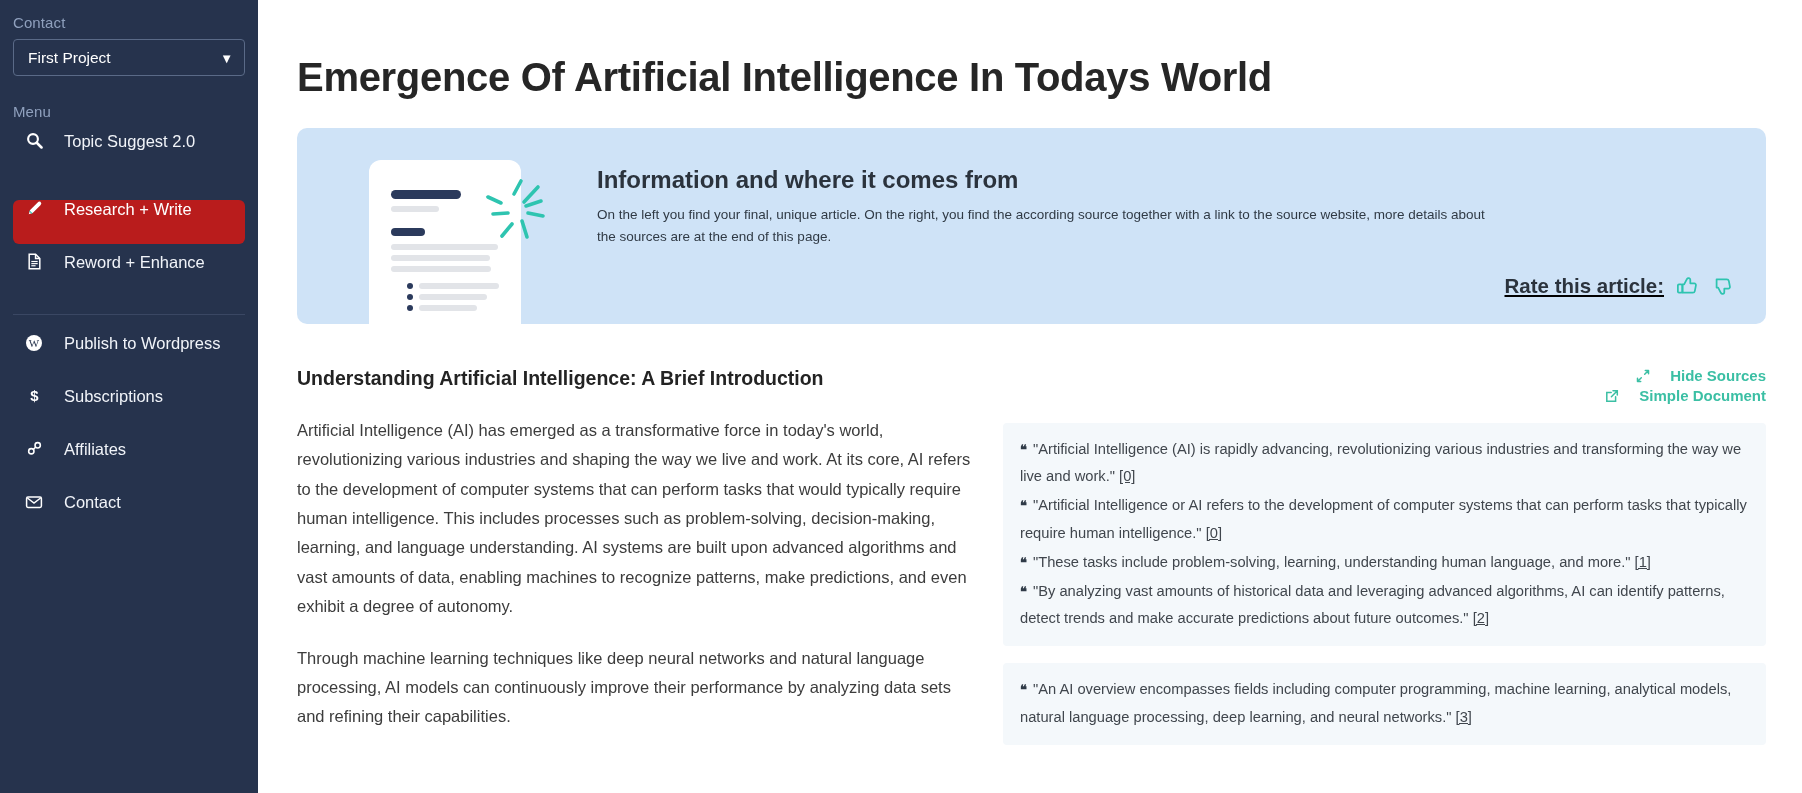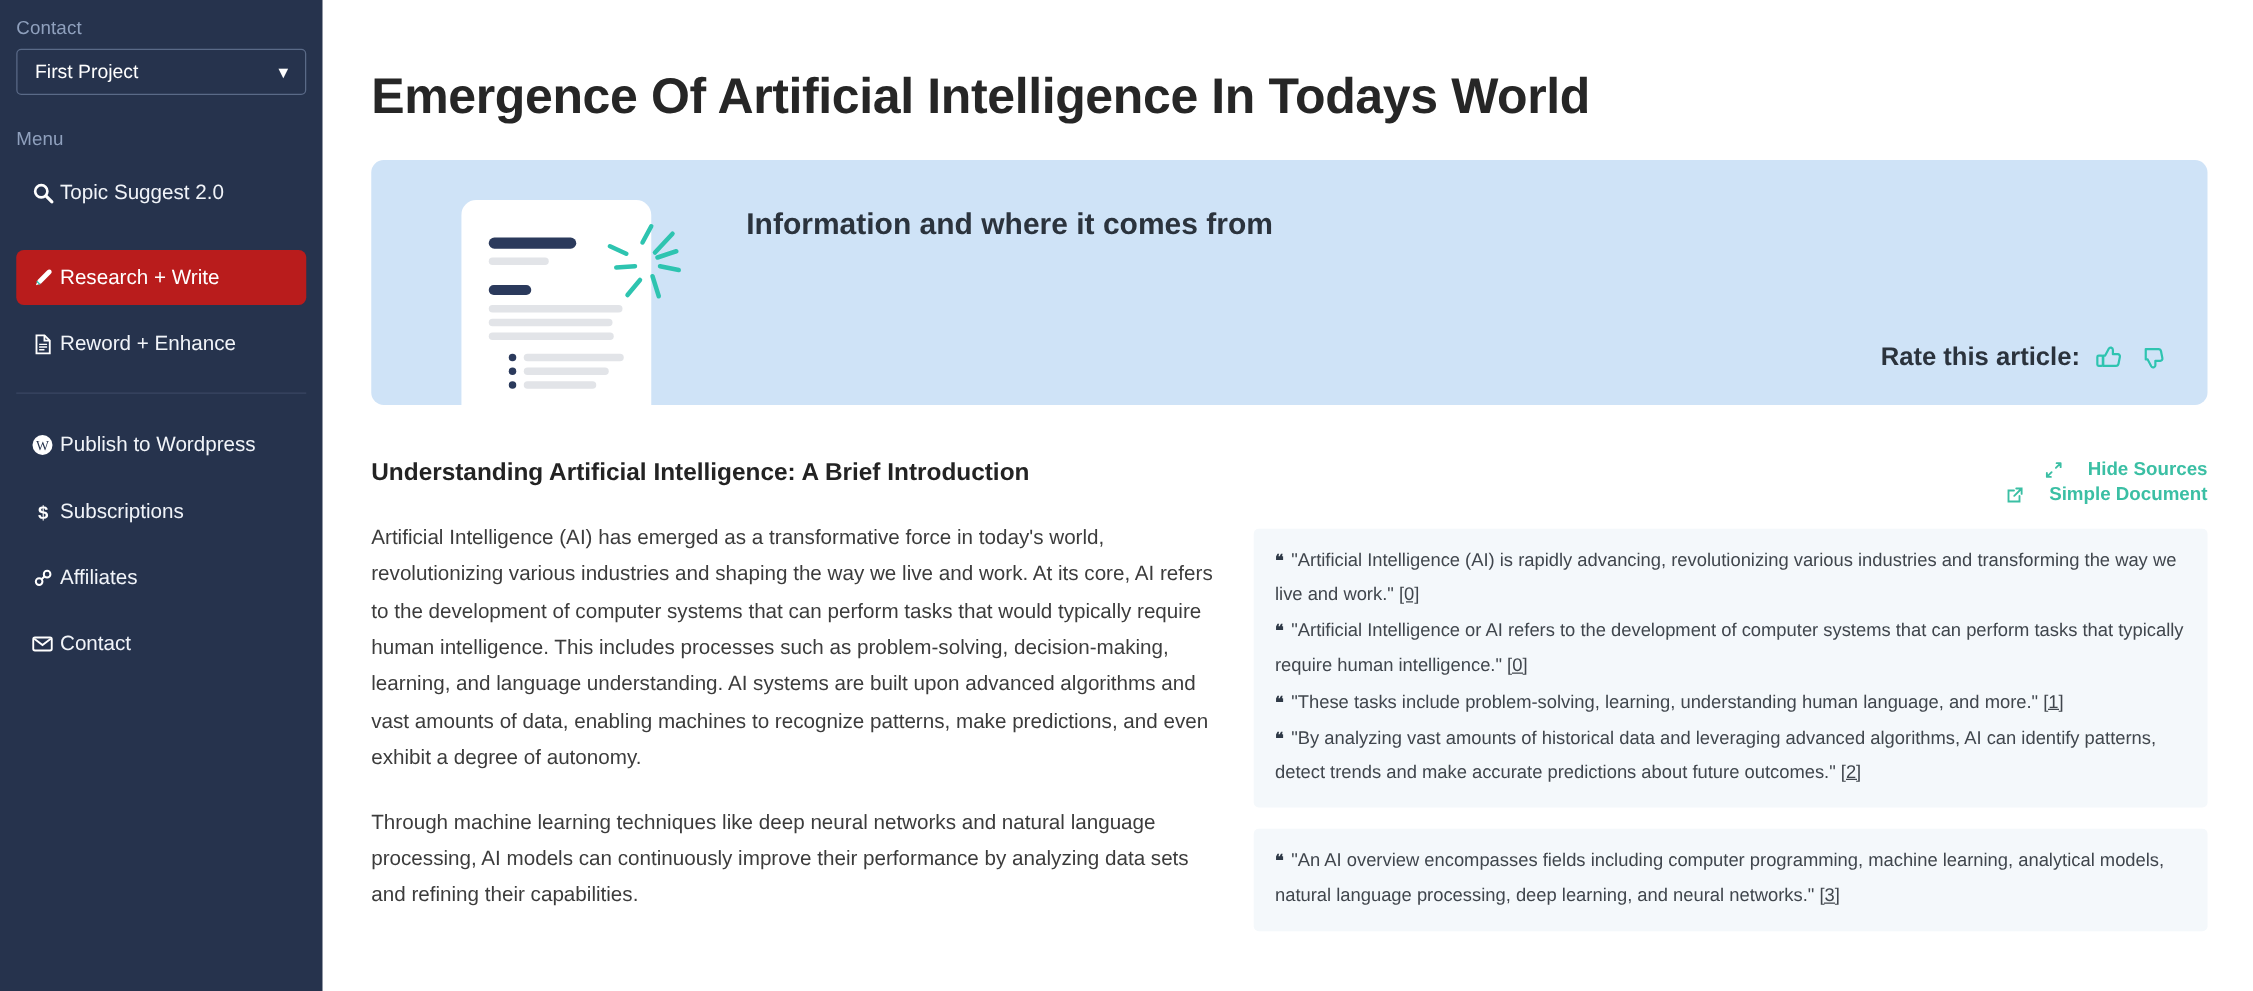--- a/index.html
+++ b/index.html
@@ -50,22 +50,22 @@
     right: 12px; top: 50%;
     transform: translateY(-50%);
     pointer-events: none;
     color: #ffffff;
     font-size: 13px;
     line-height: 1;
   }
   .nav { padding: 0 13px; }
   .nav-item {
     display: flex;
-    align-items: center;
-    gap: 4px;
+    align-items: flex-start;
+    gap: 20px;
     height: 44px;
     padding: 0 11px;
     border-radius: 6px;
     color: #f1f4f9;
     font-size: 16.5px;
     margin-bottom: 9px;
     cursor: pointer;
     white-space: nowrap;
   }
   .nav-item.active { background: #b91c1c; color: #ffffff; margin-top: 24px; }
@@ -130,20 +130,21 @@
     max-width: 900px;
   }
   .rate-row {
     display: flex;
     align-items: center;
     justify-content: flex-end;
     gap: 12px;
     position: absolute;
     right: 34px;
     bottom: 26px;
+    text-decoration: underline;
   }
   .rate-label {
     font-size: 20.5px;
     font-weight: bold;
     color: #2b333d;
   }
   .rate-btn { cursor: pointer; display: inline-flex; line-height: 0; }
 
   
   .content { display: flex; gap: 26px; }
@@ -327,20 +328,21 @@
             <line x1="139" y1="55" x2="124" y2="56"></line>
             <line x1="143" y1="66" x2="133" y2="78"></line>
             <line x1="153" y1="63" x2="158" y2="79"></line>
             <line x1="159" y1="55" x2="174" y2="58"></line>
             <line x1="157" y1="48" x2="172" y2="43"></line>
           </g>
         </svg>
       </div>
       <div class="banner-body">
         <h2 class="banner-title">Information and where it comes from</h2>
+        <p class="banner-desc">On the left you find your final, unique article. On the right, you find the according source together with a link to the source website, more details about the sources are at the end of this page.</p>
       </div>
       <div class="rate-row">
         <span class="rate-label">Rate this article:</span>
         <span class="rate-btn">
           <svg width="22" height="22" viewBox="0 0 20 20">
               <path d="M6 8.6h1.4l2.6-5a1.6 1.6 0 0 1 3 .8v3.2h3.6a1.5 1.5 0 0 1 1.5 1.8l-1 5.2a1.9 1.9 0 0 1-1.9 1.5H6z" fill="none" stroke="#2ec4b0" stroke-width="1.6" stroke-linejoin="round"></path>
               <rect x="1.7" y="8.6" width="4" height="7.5" rx="1" fill="none" stroke="#2ec4b0" stroke-width="1.6"></rect>
             </svg>
         </span>
         <span class="rate-btn">

